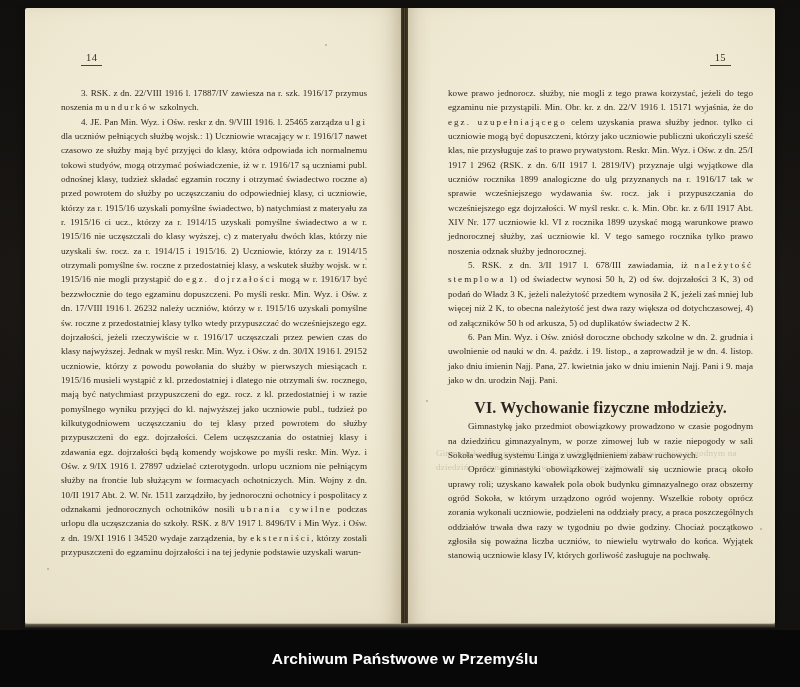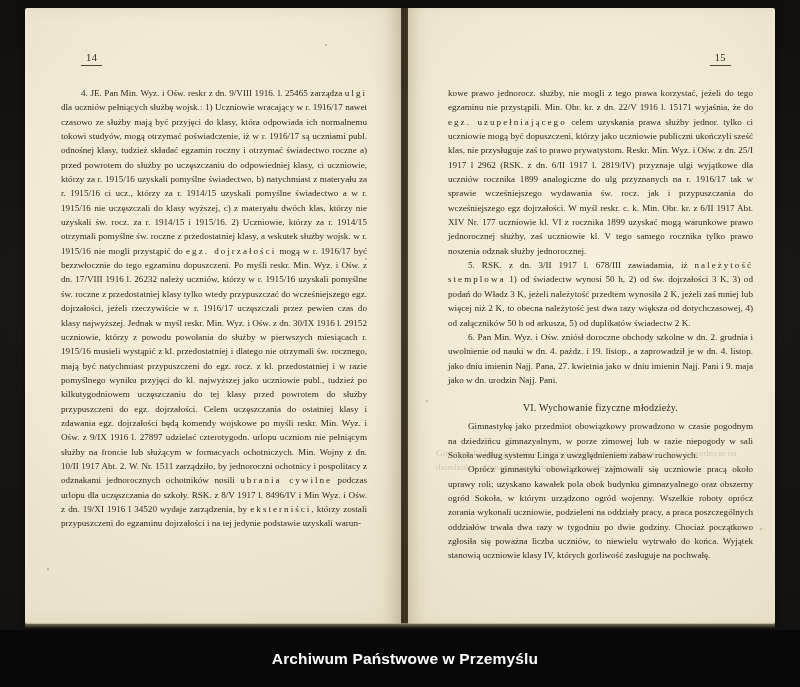--- a/index.html
+++ b/index.html
@@ -153,23 +153,23 @@
     text-indent: 0;
     text-align: justify;
   }
 
   .sp {           
     letter-spacing: 2.0px;
   }
 
   h2.section {
     margin: 13px 0 4px 0;
-    font-size: 10px;
+    font-size: 16px;
     line-height: 15px;
-    font-weight: normal;
+    font-weight: bold;
     text-align: center;
     color: #2b2720;
     letter-spacing: .15px;
   }
 
   
   .ghost {
     position: absolute;
     color: rgba(140,124,92,.30);
     font-size: 9.1px;
@@ -207,20 +207,21 @@
 
   <div class="book">
 
     <div class="page left">
 
       <div class="folio">
         <span class="num">14</span>
       </div>
 
       <div class="textblock">
+        <p class="para">3. RSK. z dn. 22/VIII 1916 l. 17887/IV zawiesza na r. szk. 1916/17 przymus noszenia <span class="sp">mundurków</span> szkolnych.</p>
         <p class="para">4. JE. Pan Min. Wyz. i Ośw. reskr z dn. 9/VIII 1916. l. 25465 zarządza <span class="sp">ulgi</span> dla uczniów pełniących służbę wojsk.: 1) Uczniowie wracający w r. 1916/17 nawet czasowo ze służby mają być przyjęci do klasy, która odpowiada ich normalnemu tokowi studyów, mogą otrzymać poświadczenie, iż w r. 1916/17 są uczniami publ. odnośnej klasy, tudzież składać egzamin roczny i otrzymać świadectwo roczne a) przed powrotem do służby po uczęszczaniu do odpowiedniej klasy, ci uczniowie, którzy za r. 1915/16 uzyskali pomyślne świadectwo, b) natychmiast z materyału za r. 1915/16 ci ucz., którzy za r. 1914/15 uzyskali pomyślne świadectwo a w r. 1915/16 nie uczęszczali do klasy wyższej, c) z materyału dwóch klas, którzy nie uzyskali św. rocz. za r. 1914/15 i 1915/16. 2) Uczniowie, którzy za r. 1914/15 otrzymali pomyślne św. roczne z przedostatniej klasy, a wskutek służby wojsk. w r. 1915/16 nie mogli przystąpić do <span class="sp">egz. dojrzałości</span> mogą w r. 1916/17 być bezzwłocznie do tego egzaminu dopuszczeni. Po myśli reskr. Min. Wyz. i Ośw. z dn. 17/VIII 1916 l. 26232 należy uczniów, którzy w r. 1915/16 uzyskali pomyślne św. roczne z przedostatniej klasy tylko wtedy przypuszczać do wcześniejszego egz. dojrzałości, jeżeli rzeczywiście w r. 1916/17 uczęszczali przez pewien czas do klasy najwyższej. Jednak w myśl reskr. Min. Wyz. i Ośw. z dn. 30/IX 1916 l. 29152 uczniowie, którzy z powodu powołania do służby w pierwszych miesiącach r. 1915/16 musieli wystąpić z kl. przedostatniej i dlatego nie otrzymali św. rocznego, mają być natychmiast przypuszczeni do egz. rocz. z kl. przedostatniej i w razie pomyślnego wyniku przyjęci do kl. najwyższej jako uczniowie publ., tudzież po kilkutygodniowem uczęszczaniu do tej klasy przed powrotem do służby przypuszczeni do egz. dojrzałości. Celem uczęszczania do ostatniej klasy i zdawania egz. dojrzałości będą komendy wojskowe po myśli reskr. Min. Wyz. i Ośw. z 9/IX 1916 l. 27897 udzielać czterotygodn. urlopu uczniom nie pełniącym służby na froncie lub służącym w formacyach ochotniczych. Min. Wojny z dn. 10/II 1917 Abt. 2. W. Nr. 1511 zarządziło, by jednoroczni ochotnicy i pospolitacy z odznakami jednorocznych ochotników nosili <span class="sp">ubrania cywilne</span> podczas urlopu dla uczęszczania do szkoły. RSK. z 8/V 1917 l. 8496/IV i Min Wyz. i Ośw. z dn. 19/XI 1916 l 34520 wydaje zarządzenia, by <span class="sp">eksterniści</span>, którzy zostali przypuszczeni do egzaminu dojrzałości i na tej jedynie podstawie uzyskali warun-</p>
       </div>
 
       <div class="speck" style="left:300px; top:36px; width:2px; height:2px;"></div>
       <div class="speck" style="left:92px;  top:470px; width:2px; height:2px;"></div>
       <div class="speck" style="left:340px; top:250px; width:2px; height:2px;"></div>
       <div class="speck" style="left:22px;  top:560px; width:2px; height:2px;"></div>
     </div>
 
     <div class="page right">

